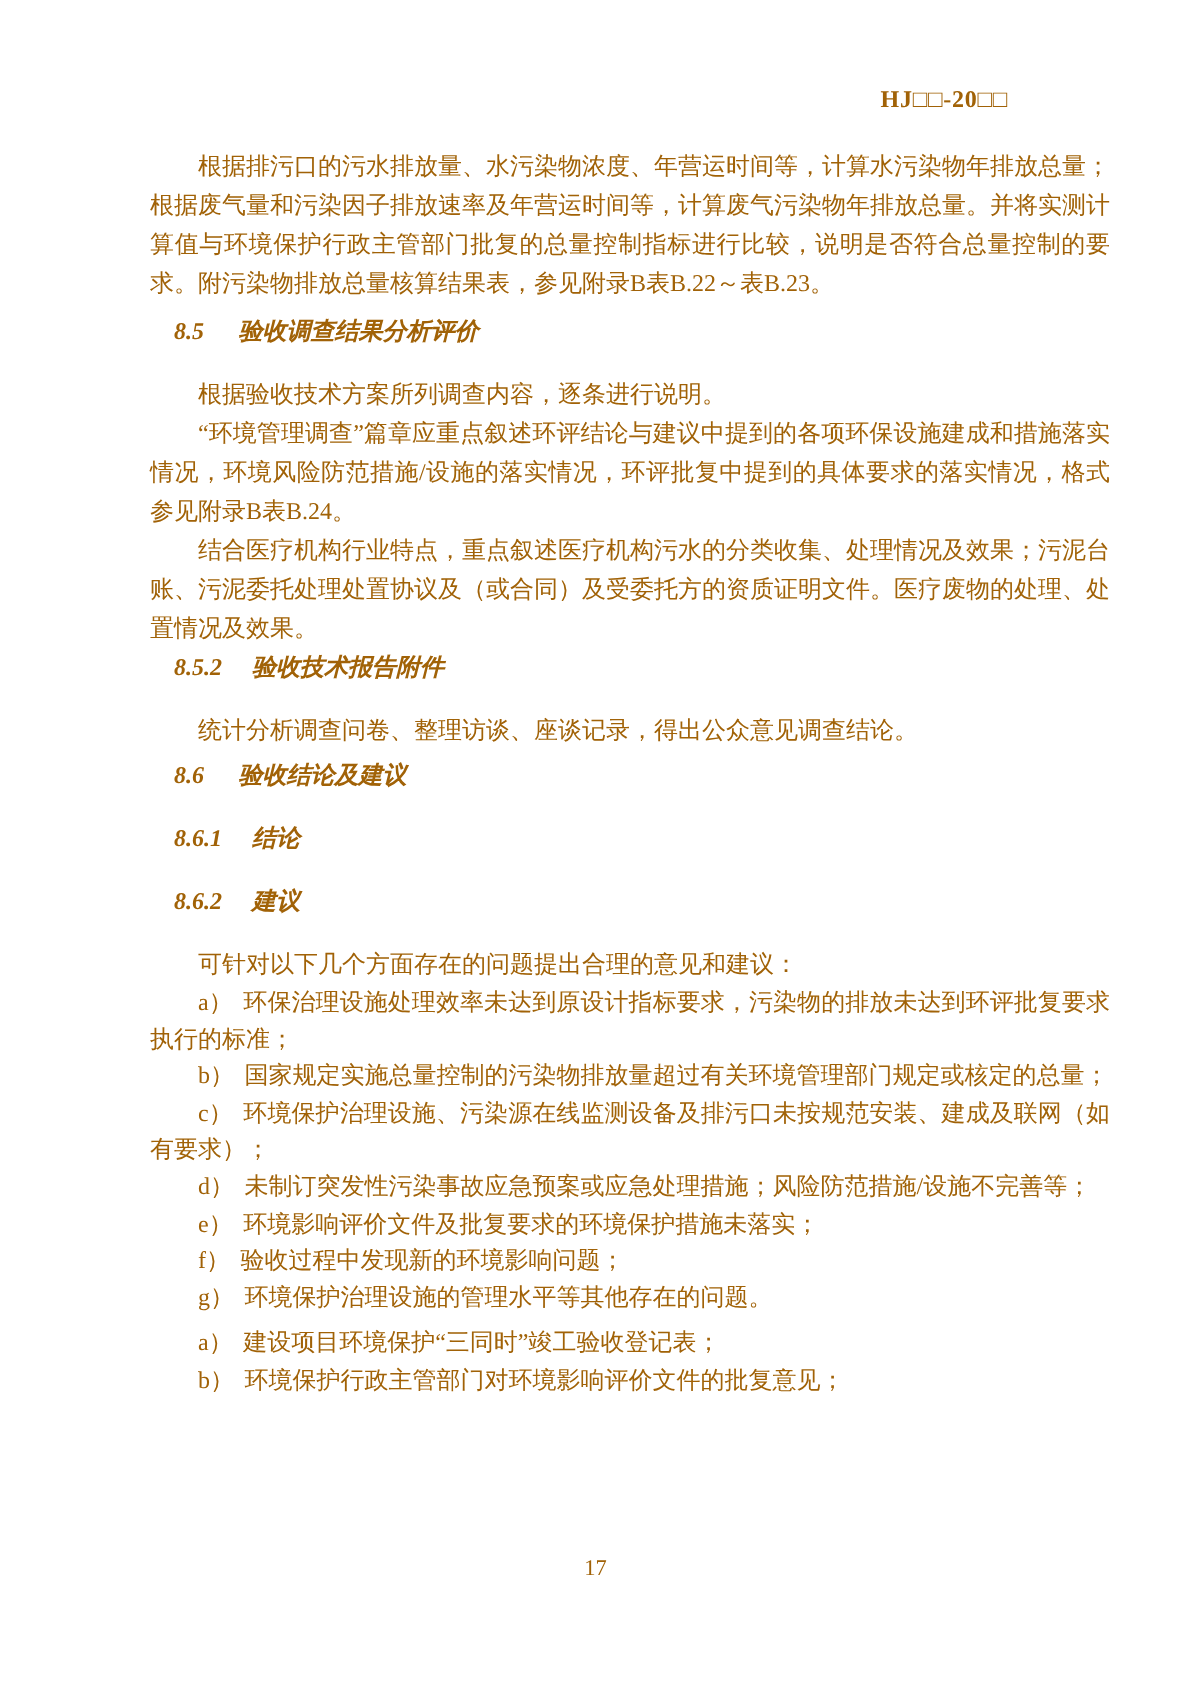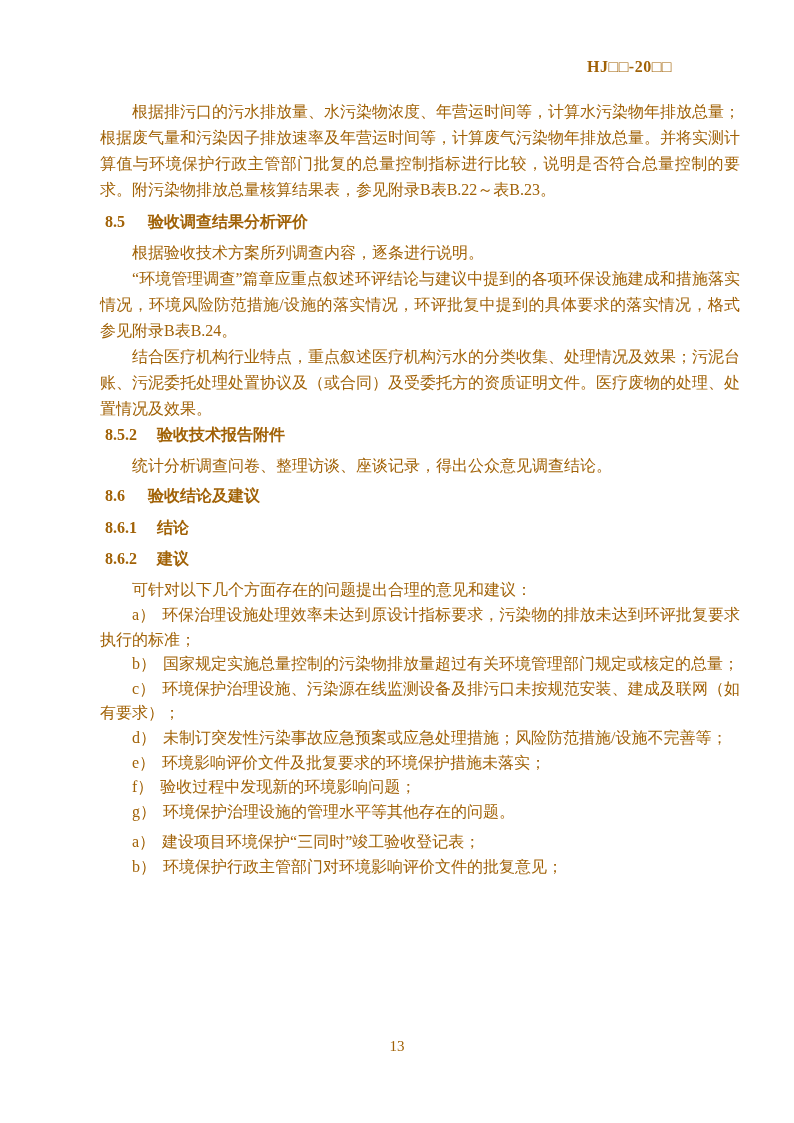--- a/index.html
+++ b/index.html
@@ -32,25 +32,26 @@
     width: 640px;
   }
   .para {
     margin: 0;
     font-size: 16px;
     line-height: 26px;
     text-align: justify;
   }
   .indent { text-indent: 2em; }
   .heading {
-    margin: 5px;
+    margin: 16px;
     font-size: 16px;
     line-height: 26px;
     font-weight: bold;
     white-space: nowrap;
+    font-style: italic;
   }
   .heading .num {
     font-family: "Liberation Serif", "DejaVu Serif", serif;
     font-weight: bold;
   }
   .heading .title {
     font-family: "Liberation Sans", "DejaVu Sans", sans-serif;
     font-weight: bold;
     margin-left: 19px;
   }
@@ -137,15 +138,15 @@
     </div>
 
 
     <div class="list att mt5">
       <p class="para item"><span class="marker">a）</span><span>建设项目环境保护“三同时”竣工验收登记表；</span></p>
       <p class="para item"><span class="marker">b）</span><span>环境保护行政主管部门对环境影响评价文件的批复意见；</span></p>
     </div>
 
   </div>
 
-  <div class="page-footer">13</div>
+  <div class="page-footer">17</div>
 
 </div>
 
 </body></html>

